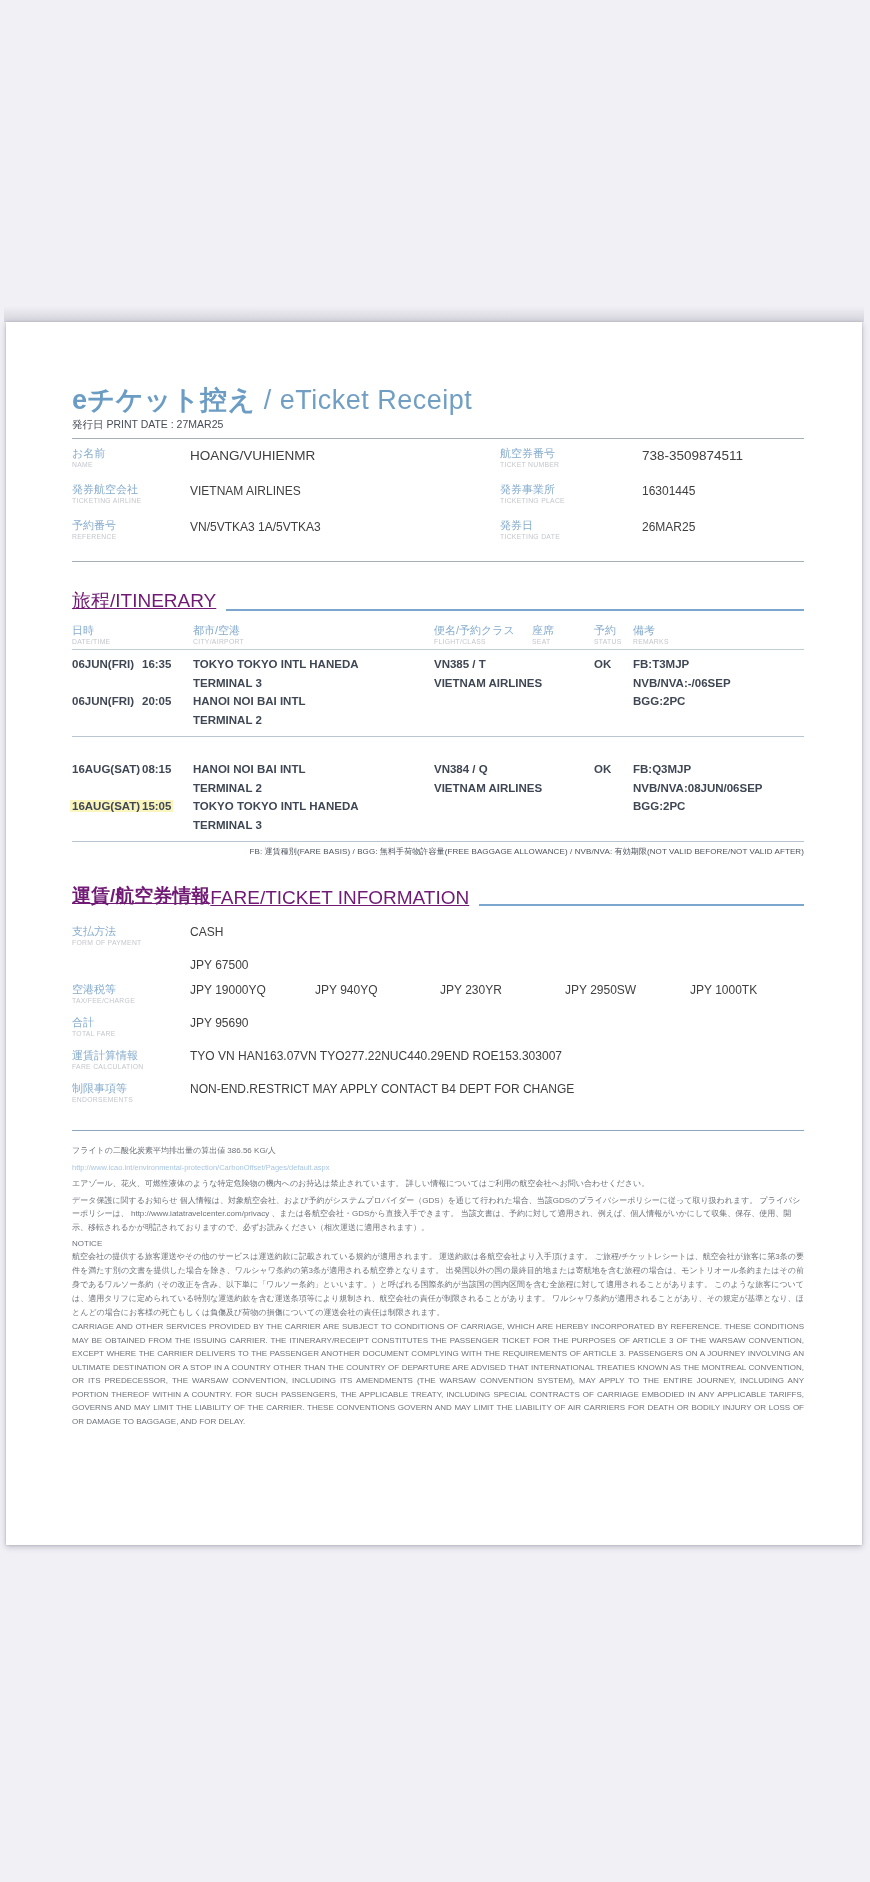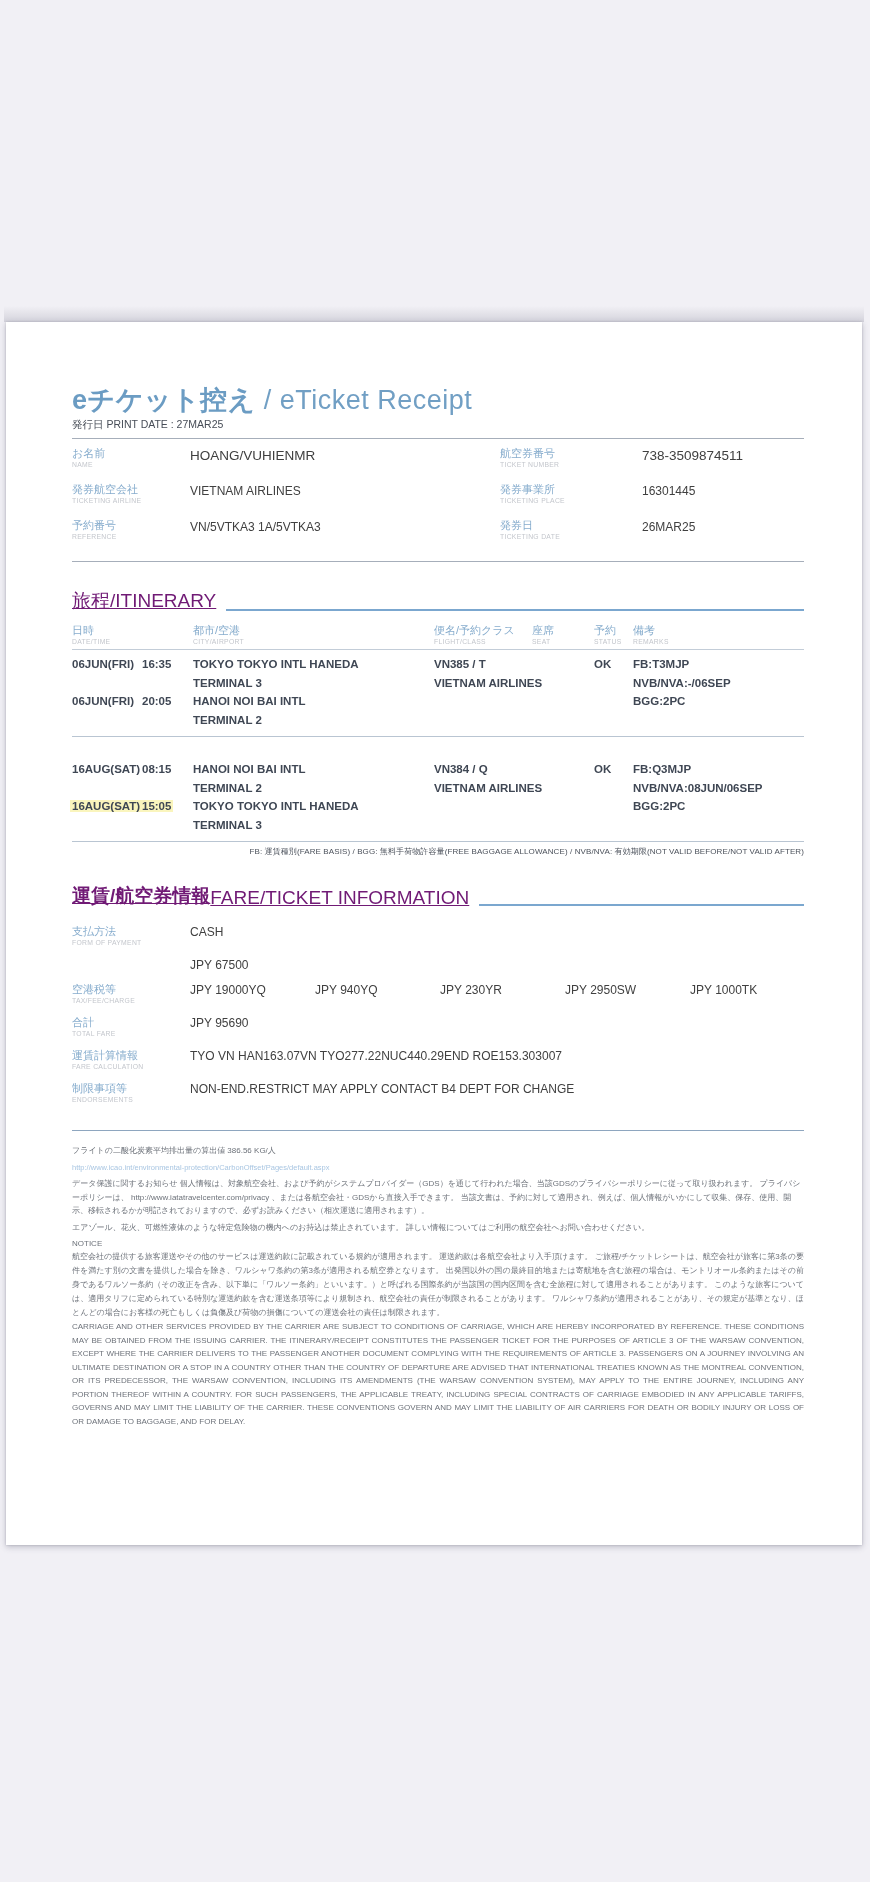--- a/index.html
+++ b/index.html
@@ -282,21 +282,21 @@
         <span class="en">ENDORSEMENTS</span>
       </div>
       <div class="val">NON-END.RESTRICT MAY APPLY CONTACT B4 DEPT FOR CHANGE</div>
     </div>
 
     <div class="hr2"></div>
 
     <div class="fine">
       <div class="co2">フライトの二酸化炭素平均排出量の算出値 386.56 KG/人</div>
       <a class="link" href="#">http://www.icao.int/environmental-protection/CarbonOffset/Pages/default.aspx</a>
+      <div class="para">エアゾール、花火、可燃性液体のような特定危険物の機内へのお持込は禁止されています。 詳しい情報についてはご利用の航空会社へお問い合わせください。</div>
       <div class="para">データ保護に関するお知らせ 個人情報は、対象航空会社、および予約がシステムプロバイダー（GDS）を通じて行われた場合、当該GDSのプライバシーポリシーに従って取り扱われます。 プライバシーポリシーは、 http://www.iatatravelcenter.com/privacy 、または各航空会社・GDSから直接入手できます。 当該文書は、予約に対して適用され、例えば、個人情報がいかにして収集、保存、使用、開示、移転されるかが明記されておりますので、必ずお読みください（相次運送に適用されます）。</div>
-      <div class="para">エアゾール、花火、可燃性液体のような特定危険物の機内へのお持込は禁止されています。 詳しい情報についてはご利用の航空会社へお問い合わせください。</div>
       <div class="notice-label">NOTICE</div>
       <div class="notice">航空会社の提供する旅客運送やその他のサービスは運送約款に記載されている規約が適用されます。 運送約款は各航空会社より入手頂けます。 ご旅程/チケットレシートは、航空会社が旅客に第3条の要件を満たす別の文書を提供した場合を除き、ワルシャワ条約の第3条が適用される航空券となります。 出発国以外の国の最終目的地または寄航地を含む旅程の場合は、モントリオール条約またはその前身であるワルソー条約（その改正を含み、以下単に「ワルソー条約」といいます。）と呼ばれる国際条約が当該国の国内区間を含む全旅程に対して適用されることがあります。 このような旅客については、適用タリフに定められている特別な運送約款を含む運送条項等により規制され、航空会社の責任が制限されることがあります。 ワルシャワ条約が適用されることがあり、その規定が基準となり、ほとんどの場合にお客様の死亡もしくは負傷及び荷物の損傷についての運送会社の責任は制限されます。</div>
       <div class="notice-en">CARRIAGE AND OTHER SERVICES PROVIDED BY THE CARRIER ARE SUBJECT TO CONDITIONS OF CARRIAGE, WHICH ARE HEREBY INCORPORATED BY REFERENCE. THESE CONDITIONS MAY BE OBTAINED FROM THE ISSUING CARRIER. THE ITINERARY/RECEIPT CONSTITUTES THE PASSENGER TICKET FOR THE PURPOSES OF ARTICLE 3 OF THE WARSAW CONVENTION, EXCEPT WHERE THE CARRIER DELIVERS TO THE PASSENGER ANOTHER DOCUMENT COMPLYING WITH THE REQUIREMENTS OF ARTICLE 3. PASSENGERS ON A JOURNEY INVOLVING AN ULTIMATE DESTINATION OR A STOP IN A COUNTRY OTHER THAN THE COUNTRY OF DEPARTURE ARE ADVISED THAT INTERNATIONAL TREATIES KNOWN AS THE MONTREAL CONVENTION, OR ITS PREDECESSOR, THE WARSAW CONVENTION, INCLUDING ITS AMENDMENTS (THE WARSAW CONVENTION SYSTEM), MAY APPLY TO THE ENTIRE JOURNEY, INCLUDING ANY PORTION THEREOF WITHIN A COUNTRY. FOR SUCH PASSENGERS, THE APPLICABLE TREATY, INCLUDING SPECIAL CONTRACTS OF CARRIAGE EMBODIED IN ANY APPLICABLE TARIFFS, GOVERNS AND MAY LIMIT THE LIABILITY OF THE CARRIER. THESE CONVENTIONS GOVERN AND MAY LIMIT THE LIABILITY OF AIR CARRIERS FOR DEATH OR BODILY INJURY OR LOSS OF OR DAMAGE TO BAGGAGE, AND FOR DELAY.</div>
     </div>
 
   </div>
 </div>
 
 </body></html>

